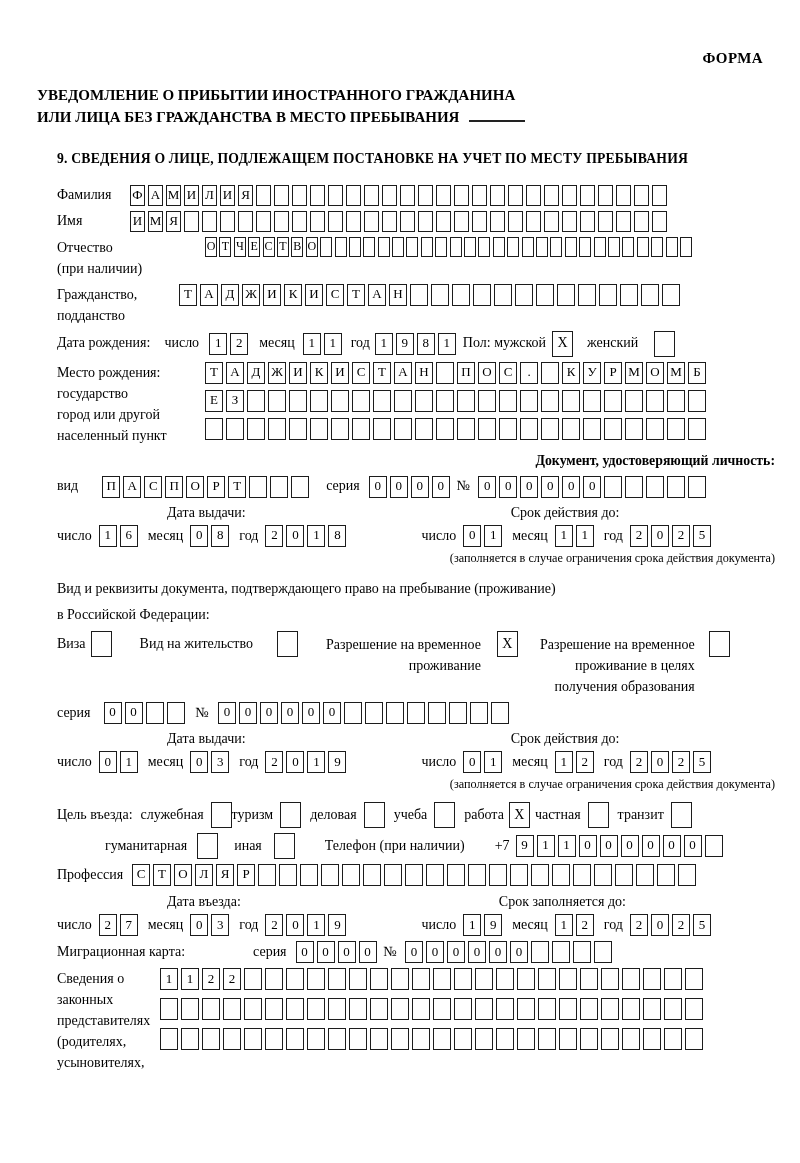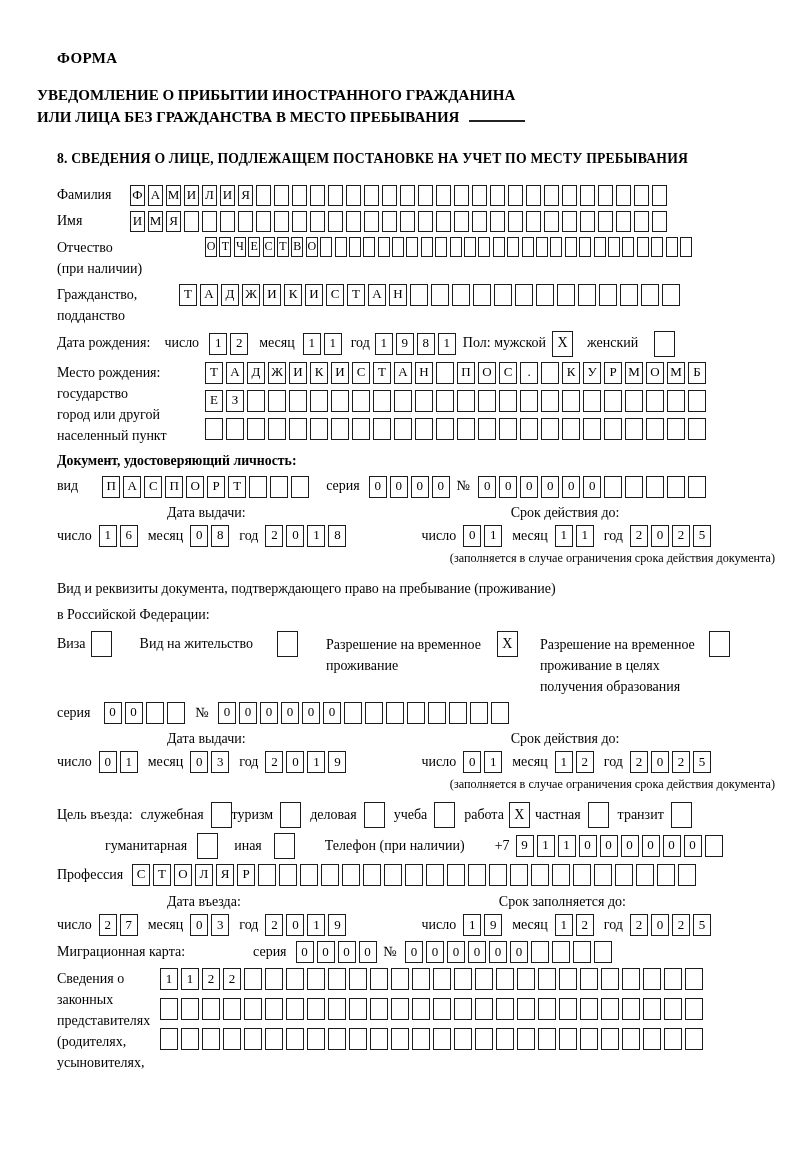--- a/index.html
+++ b/index.html
@@ -4,56 +4,56 @@
 <style>
   html,body{margin:0;padding:0;background:#888;}
   .page{
     position:relative;width:800px;height:1163px;box-sizing:border-box;
     margin:0 auto;background:#fff;color:#000;
     font-family:"Liberation Serif","DejaVu Serif",serif;font-size:14px;
     padding:36px 25px 0 57px;overflow:hidden;line-height:1.45;
   }
   .hdr{margin-left:auto;width:200px;font-size:13px;line-height:1.45;}
   .hdr .gap{height:5px;}
-  .forma{padding-right:12px;font-weight:bold;font-size:15px;margin-top:12px;letter-spacing:.4px;}
+  .forma{text-align:right;padding-right:12px;font-weight:bold;font-size:15px;margin-top:12px;letter-spacing:.4px;}
   .title{font-weight:bold;font-size:15px;margin-top:14px;line-height:1.5;margin-left:-20px;}
   .uline{display:inline-block;width:56px;border-bottom:2px solid #222;margin-left:10px;vertical-align:baseline;}
   .sec1{font-weight:bold;font-size:13.7px;margin-top:20px;margin-bottom:16px;letter-spacing:.2px;}
   .frow{display:flex;align-items:center;margin-bottom:5px;flex-wrap:nowrap;}
   .frow.top{align-items:flex-start;}
   .lbl{flex:0 0 auto;}
   .ml{line-height:1.5;}
   .cells{display:inline-flex;flex:0 0 auto;}
   .cell{box-sizing:border-box;display:inline-flex;align-items:center;justify-content:center;
         width:18px;height:22px;border:1.6px solid #1c1c1c;margin-right:3px;
         font-size:13px;flex:0 0 auto;}
   .cells.n .cell{width:15px;height:21px;}
   .cells.s .cell{width:12px;height:20px;margin-right:2.4px;font-size:12px;}
   .cbx{box-sizing:border-box;display:inline-flex;align-items:center;justify-content:center;
        width:21px;height:26px;border:1.6px solid #1c1c1c;font-size:14px;flex:0 0 auto;}
   .cap{font-size:12.2px;}
-  .center{text-align:left;}
+  .center{text-align:right;}
   .b{font-weight:bold;}
   .dg{display:inline-flex;align-items:center;gap:7px;}
   .colstack{display:flex;flex-direction:column;gap:6px;}
 </style>
 </head>
 <body>
 
 <div class="page">
 
 
   <div class="forma">ФОРМА</div>
 
   <div class="title">
     <div>УВЕДОМЛЕНИЕ О ПРИБЫТИИ ИНОСТРАННОГО ГРАЖДАНИНА</div>
     <div><span>ИЛИ ЛИЦА БЕЗ ГРАЖДАНСТВА В МЕСТО ПРЕБЫВАНИЯ</span><span class="uline"></span></div>
   </div>
 
-  <div class="sec1">8. СВЕДЕНИЯ О ЛИЦЕ, ПОДЛЕЖАЩЕМ ПОСТАНОВКЕ НА УЧЕТ ПО МЕСТУ ПРЕБЫВАНИЯ</div>
+  <div class="sec1">9. СВЕДЕНИЯ О ЛИЦЕ, ПОДЛЕЖАЩЕМ ПОСТАНОВКЕ НА УЧЕТ ПО МЕСТУ ПРЕБЫВАНИЯ</div>
 
   <div class="frow">
     <span class="lbl" style="width:73px">Фамилия</span>
     <span class="cells n">
         <span class="cell">Ф</span>
         <span class="cell">А</span>
         <span class="cell">М</span>
         <span class="cell">И</span>
         <span class="cell">Л</span>
         <span class="cell">И</span>

